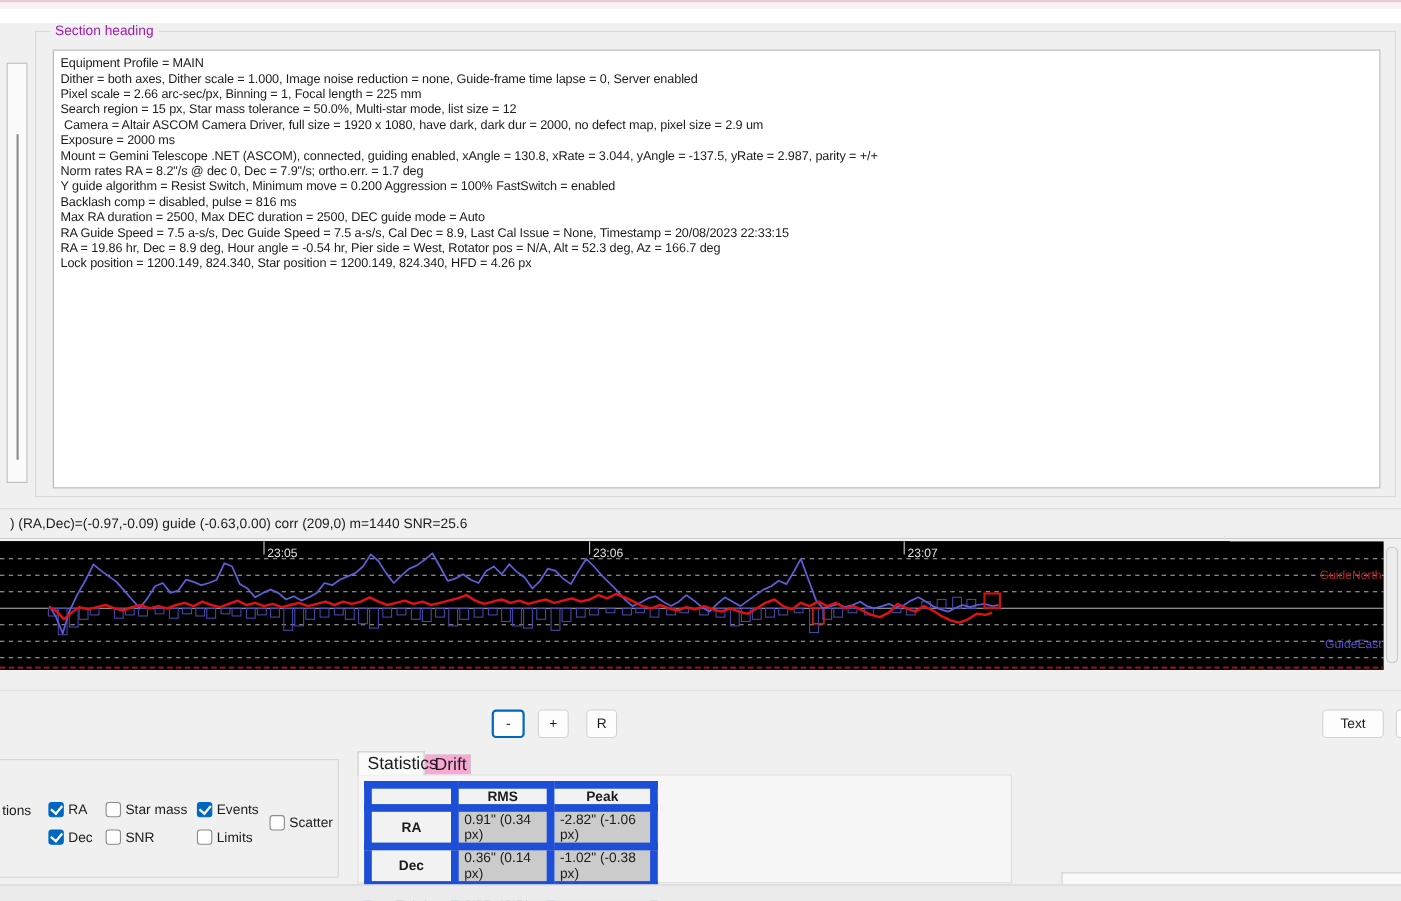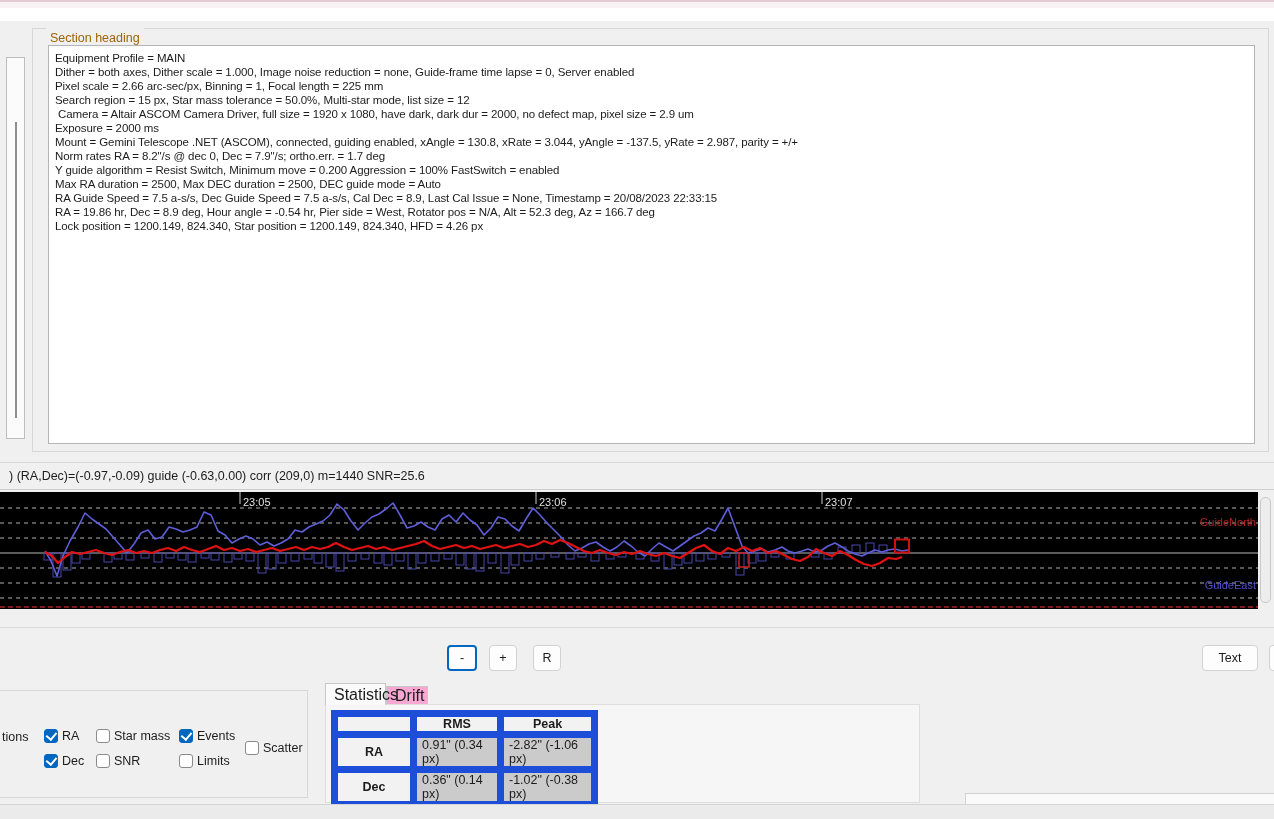--- a/index.html
+++ b/index.html
@@ -10,21 +10,21 @@
   
   .strip-pink{left:0;top:0;width:1274px;height:8px;background:#f8f2f5;border-top:2px solid #e3ccd3;box-sizing:border-box;}
   .strip-white{left:0;top:8px;width:1274px;height:13px;background:#ffffff;}
 
   
   .left-list{left:6px;top:57px;width:19px;height:382px;background:#fbfbfb;border:1px solid #bdbdbd;box-sizing:border-box;}
   .left-thumb{left:15px;top:122px;width:2px;height:296px;background:#8f8f8f;}
 
   
   .groupbox{left:32px;top:28px;width:1237px;height:424px;border:1px solid #d7d7d7;box-sizing:border-box;}
-  .groupbox-label{left:46px;top:21px;background:#f0f0f0;padding:10px 4px;font-size:12.5px;color:#a16207;}
+  .groupbox-label{left:46px;top:21px;background:#f0f0f0;padding:0 4px;font-size:12.5px;color:#a21caf;}
 
   
   .log-panel{left:48px;top:45px;width:1207px;height:399px;background:#ffffff;
              border:1px solid #b5b5b5;box-sizing:border-box;overflow:hidden;}
   .log-lines{padding:5px 4px 0 6px;}
   .log-lines div{font-size:11.5px;line-height:14px;white-space:pre;letter-spacing:-0.1px;}
 
   
   .status-div1{left:0;top:462px;width:1274px;height:1px;background:#d9d9d9;}
   .status-text{left:9px;top:469px;font-size:12.5px;white-space:pre;}
@@ -95,20 +95,21 @@
     <div class="log-lines" id="log-lines">
         <div>Equipment Profile = MAIN</div>
         <div>Dither = both axes, Dither scale = 1.000, Image noise reduction = none, Guide-frame time lapse = 0, Server enabled</div>
         <div>Pixel scale = 2.66 arc-sec/px, Binning = 1, Focal length = 225 mm</div>
         <div>Search region = 15 px, Star mass tolerance = 50.0%, Multi-star mode, list size = 12</div>
         <div> Camera = Altair ASCOM Camera Driver, full size = 1920 x 1080, have dark, dark dur = 2000, no defect map, pixel size = 2.9 um</div>
         <div>Exposure = 2000 ms</div>
         <div>Mount = Gemini Telescope .NET (ASCOM), connected, guiding enabled, xAngle = 130.8, xRate = 3.044, yAngle = -137.5, yRate = 2.987, parity = +/+</div>
         <div>Norm rates RA = 8.2"/s @ dec 0, Dec = 7.9"/s; ortho.err. = 1.7 deg</div>
         <div>Y guide algorithm = Resist Switch, Minimum move = 0.200 Aggression = 100% FastSwitch = enabled</div>
+        <div>Backlash comp = disabled, pulse = 816 ms</div>
         <div>Max RA duration = 2500, Max DEC duration = 2500, DEC guide mode = Auto</div>
         <div>RA Guide Speed = 7.5 a-s/s, Dec Guide Speed = 7.5 a-s/s, Cal Dec = 8.9, Last Cal Issue = None, Timestamp = 20/08/2023 22:33:15</div>
         <div>RA = 19.86 hr, Dec = 8.9 deg, Hour angle = -0.54 hr, Pier side = West, Rotator pos = N/A, Alt = 52.3 deg, Az = 166.7 deg</div>
         <div>Lock position = 1200.149, 824.340, Star position = 1200.149, 824.340, HFD = 4.26 px</div>
       </div>
   </div>
 
   <div class="abs status-div1"></div>
   <span class="abs status-text">) (RA,Dec)=(-0.97,-0.09) guide (-0.63,0.00) corr (209,0) m=1440 SNR=25.6</span>
   <div class="abs status-div2"></div>

